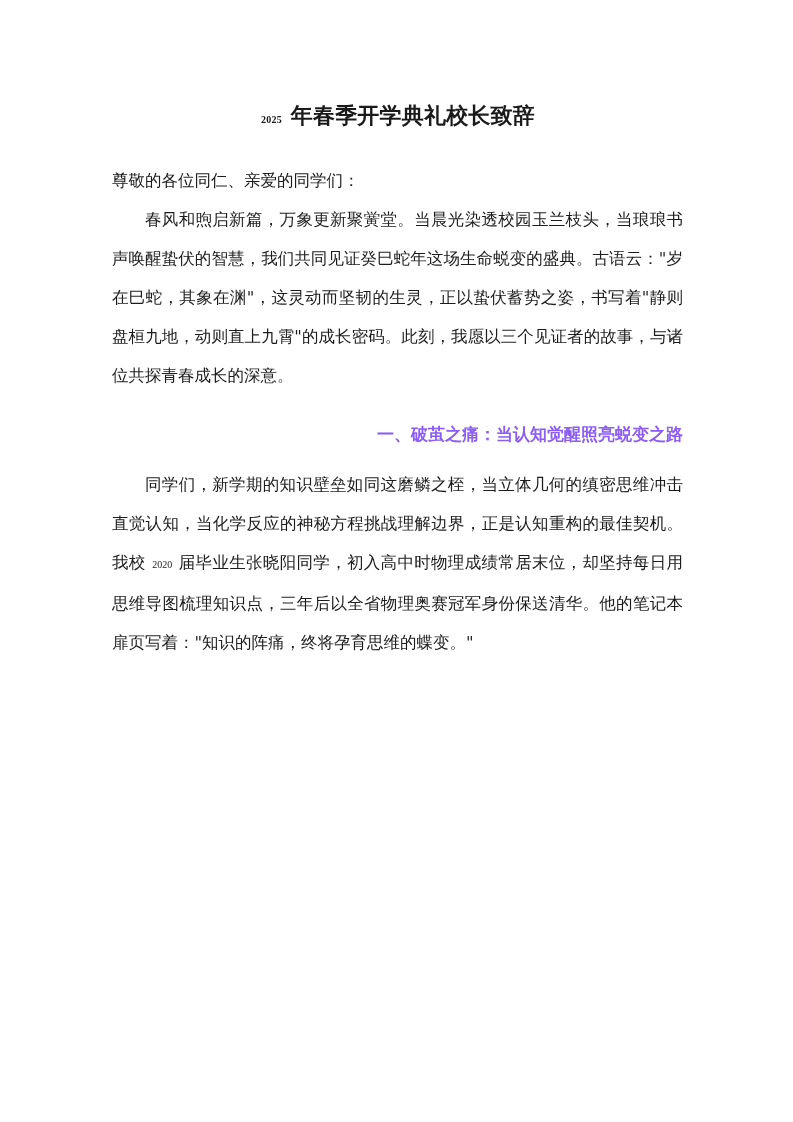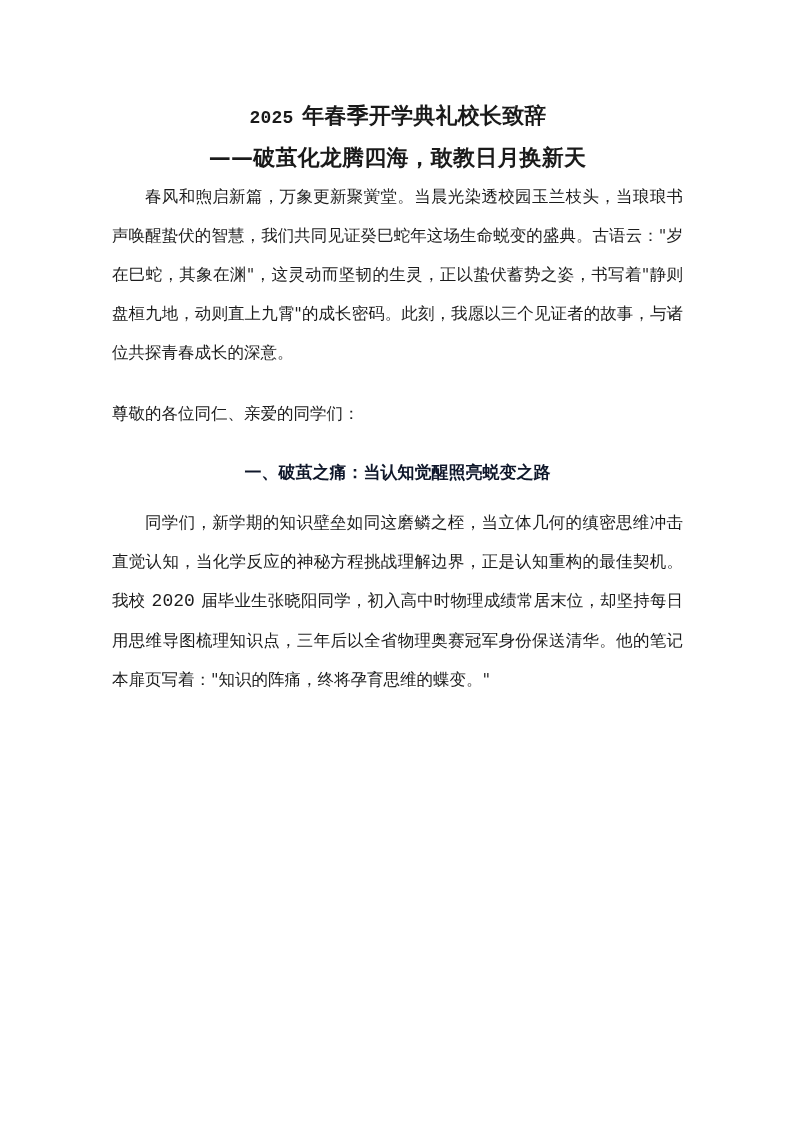--- a/index.html
+++ b/index.html
@@ -74,47 +74,46 @@
   }
 
   
   .section-heading {
     margin: 0;
     padding: 0;
     font-family: "DejaVu Sans", "Liberation Sans", sans-serif;
     font-weight: bold;
     font-size: 17px;
     line-height: 39px;
-    color: #0f172a;
-    text-align: center;
+    color: #8b5cf6;
+    text-align: right;
     margin-top: 20px;
     margin-bottom: 11px;
   }
 
   
   .num {
-    font-family: Liberation Mono, monospace;
-    font-size: 18px;
+    font-family: Liberation Serif, serif;
+    font-size: 10px;
     padding: 0 1px;
   }
 </style>
 </head>
 <body>
 
 <div class="page">
   <div class="content">
 
     <h1 class="doc-title">
       <span class="title-line-1"><span class="num">2025</span> 年春季开学典礼校长致辞</span>
-      <span class="title-line-2">——破茧化龙腾四海，敢教日月换新天</span>
     </h1>
 
+    <p class="para salutation">尊敬的各位同仁、亲爱的同学们：</p>
+
     <p class="para indent">春风和煦启新篇，万象更新聚黉堂。当晨光染透校园玉兰枝头，当琅琅书声唤醒蛰伏的智慧，我们共同见证癸巳蛇年这场生命蜕变的盛典。古语云："岁在巳蛇，其象在渊"，这灵动而坚韧的生灵，正以蛰伏蓄势之姿，书写着"静则盘桓九地，动则直上九霄"的成长密码。此刻，我愿以三个见证者的故事，与诸位共探青春成长的深意。</p>
-
-    <p class="para salutation">尊敬的各位同仁、亲爱的同学们：</p>
 
     <h2 class="section-heading">一、破茧之痛：当认知觉醒照亮蜕变之路</h2>
 
 
     <p class="para indent">同学们，新学期的知识壁垒如同这磨鳞之桎，当立体几何的缜密思维冲击直觉认知，当化学反应的神秘方程挑战理解边界，正是认知重构的最佳契机。我校 <span class="num">2020</span> 届毕业生张晓阳同学，初入高中时物理成绩常居末位，却坚持每日用思维导图梳理知识点，三年后以全省物理奥赛冠军身份保送清华。他的笔记本扉页写着："知识的阵痛，终将孕育思维的蝶变。"</p>
 
   </div>
 </div>
 
 </body></html>

